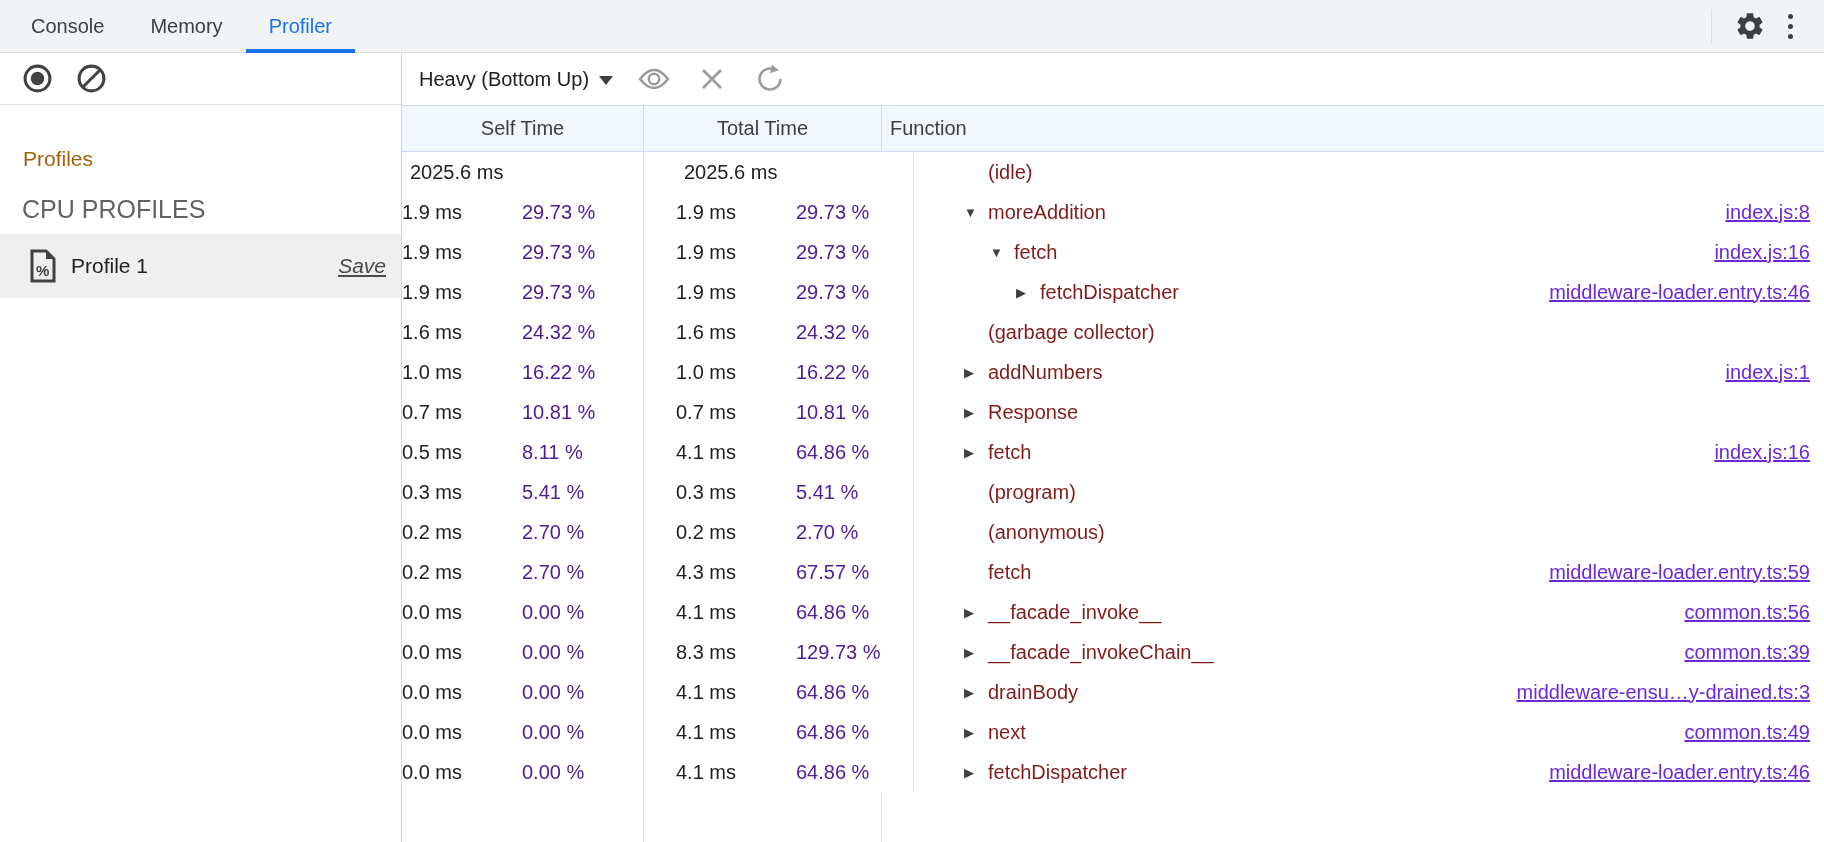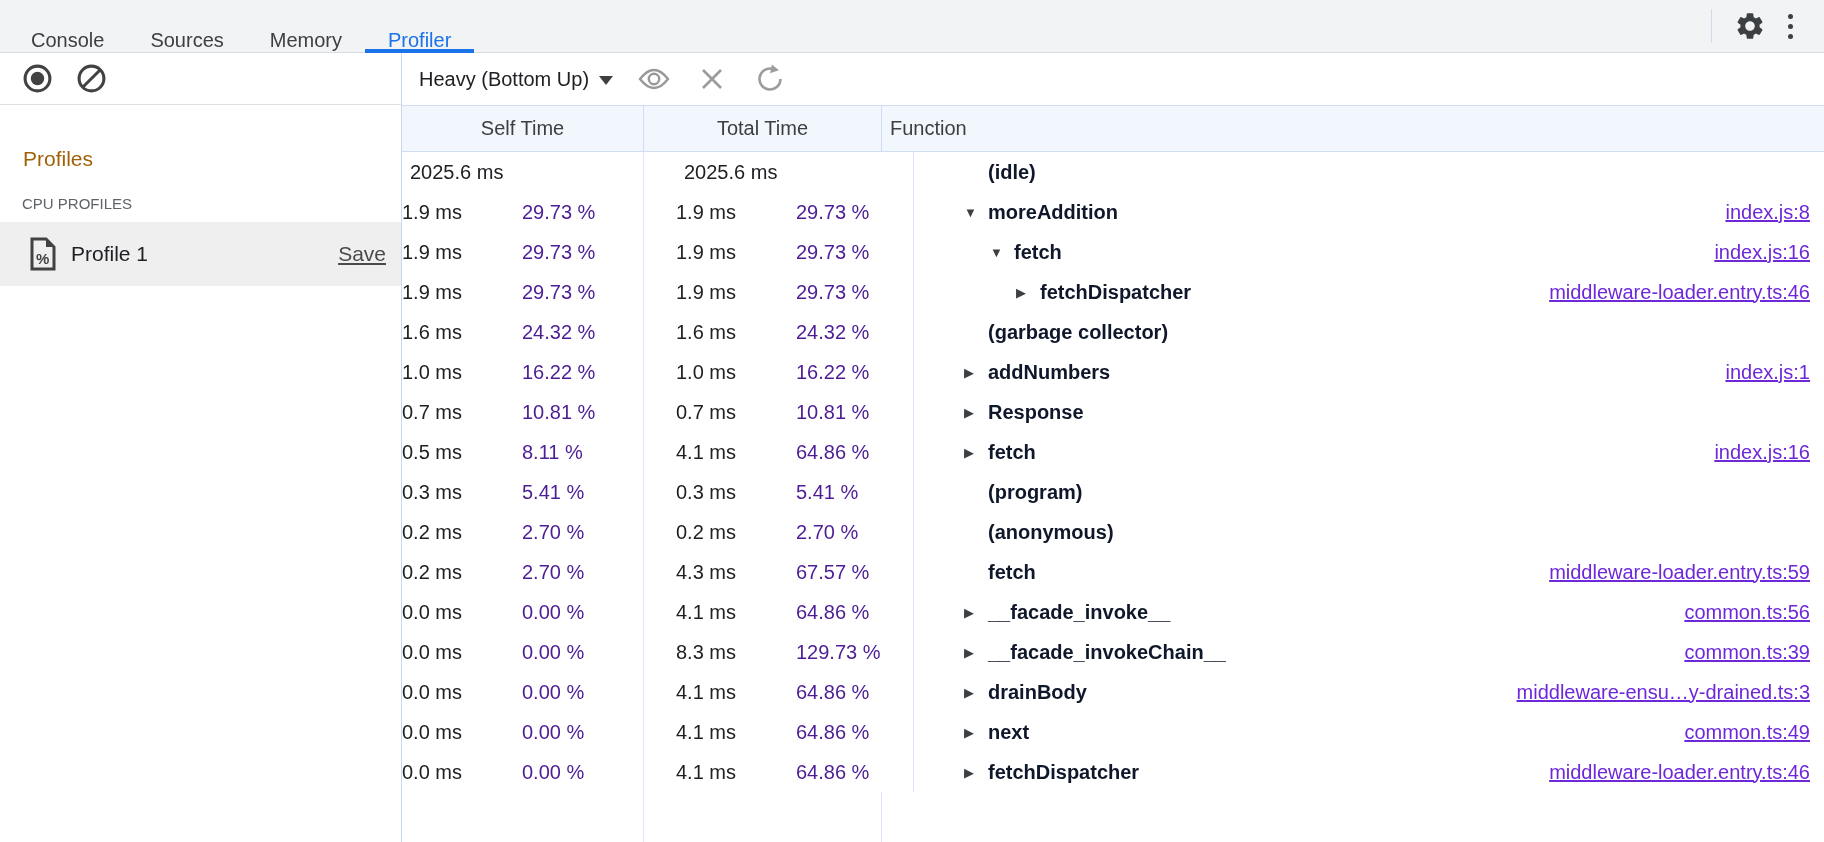--- a/index.html
+++ b/index.html
@@ -8,44 +8,44 @@
     position:relative; width:1824px; height:842px; overflow:hidden;
     font-family:"Liberation Sans", sans-serif; color:#202124; background:#fff;
   }
 
   
   .tabbar {
     display:flex; align-items:center; height:53px;
     background:#f1f3f4; border-bottom:1px solid #d8dce3; padding-left:8px;
   }
   .tab {
-    position:relative; height:100%; display:flex; align-items:flex-end;
+    position:relative; height:100%; display:flex; align-items:center;
     padding:0 23px; font-size:20px; color:#3c4043; cursor:default;
   }
   .tab.active { color:#1a73e8; }
   .tab-underline {
     position:absolute; left:0; right:0; bottom:-1px; height:4px; background:#1a73e8;
   }
   .tabbar-right { margin-left:auto; display:flex; align-items:center; padding-right:14px; }
   .tabbar-divider { width:1px; height:34px; background:#d4dbe8; margin-right:18px; }
   .iconbtn { display:flex; align-items:center; justify-content:center; width:40px; height:40px; }
   .dots { display:flex; flex-direction:column; gap:5px; }
   .dots span { width:5px; height:5px; border-radius:50%; background:#3c4043; display:block; }
 
   
   .bodywrap { display:flex; height:789px; }
 
   
   .sidebar { width:402px; flex:none; border-right:1px solid #c9d7f0; display:flex; flex-direction:column; background:#fff; }
   .side-toolbar { height:52px; flex:none; border-bottom:1px solid #e0e0e0; display:flex; align-items:center; padding-left:17px; gap:14px; }
   .side-heading { margin:42px 0 0 23px; font-size:21px; color:#a16207; }
-  .side-section { margin:24px 0 0 22px; font-size:15px; color:#5f6368; }
+  .side-section { margin:24px 0 0 22px; font-size:25px; color:#5f6368; }
   .profile-item { margin-top:10px; height:64px; background:#efefef; display:flex; align-items:center; padding:0 15px 0 29px; }
   .profile-name { margin-left:14px; font-size:21px; color:#202124; }
-  .save-link { margin-left:auto; font-size:21px; color:#4a4a4a; text-decoration:underline; cursor:pointer; }
+  .save-link { margin-left:auto; font-size:21px; color:#4a4a4a; text-decoration:underline; cursor:pointer;font-style:italic; }
 
   
   .main { flex:1; display:flex; flex-direction:column; min-width:0; }
   .main-toolbar { height:52px; flex:none; display:flex; align-items:center; padding-left:17px; }
   .dropdown { display:flex; align-items:center; gap:10px; font-size:20px; color:#202124; cursor:pointer; }
   .caret-down { width:0; height:0; border-left:7px solid transparent; border-right:7px solid transparent; border-top:9px solid #3c4043; margin-top:2px; }
   .tb-icon { margin-left:24px; display:flex; align-items:center; justify-content:center; width:34px; height:34px; }
 
   
   .grid-header {
@@ -64,36 +64,33 @@
   .cell-self { width:242px; flex:none; border-right:1px solid #dde7f8; }
   .cell-total { width:238px; flex:none; border-right:1px solid #dde7f8; }
   .cell-num.left { padding-left:8px; padding-right:0; }
   .ms { width:120px; color:#202124; white-space:nowrap; }
   .ms-left { text-align:left; color:#202124; white-space:nowrap; }
   .pct { flex:1; color:#4c1d95; white-space:nowrap; }
   .cell-fn { flex:1; display:flex; align-items:center; padding-left:18px; padding-right:14px; min-width:0; }
   .arrow { width:24px; flex:none; font-size:13px; color:#3c4043; }
   .arrow.ind1 { margin-left:26px; }
   .arrow.ind2 { margin-left:52px; }
-  .fname { color:#0f172a; white-space:nowrap;font-weight:bold; }
+  .fname { color:#7f1d1d; white-space:nowrap; }
   .flink { margin-left:auto; padding-left:20px; color:#6d28d9; text-decoration:underline; white-space:nowrap; cursor:pointer; }
   .filler { flex:1; display:flex; align-items:stretch; }
 </style>
 </head>
 <body>
 
 <div class="app">
 
   <div class="tabbar">
     <div id="tab-strip" style="display:flex; height:100%;">
         <div class="tab">
           <span>Console</span>
-        </div>
-        <div class="tab">
-          <span>Sources</span>
         </div>
         <div class="tab">
           <span>Memory</span>
         </div>
         <div class="tab active">
           <span>Profiler</span>
           <span class="tab-underline"></span>
         </div>
       </div>
     <div class="tabbar-right">

